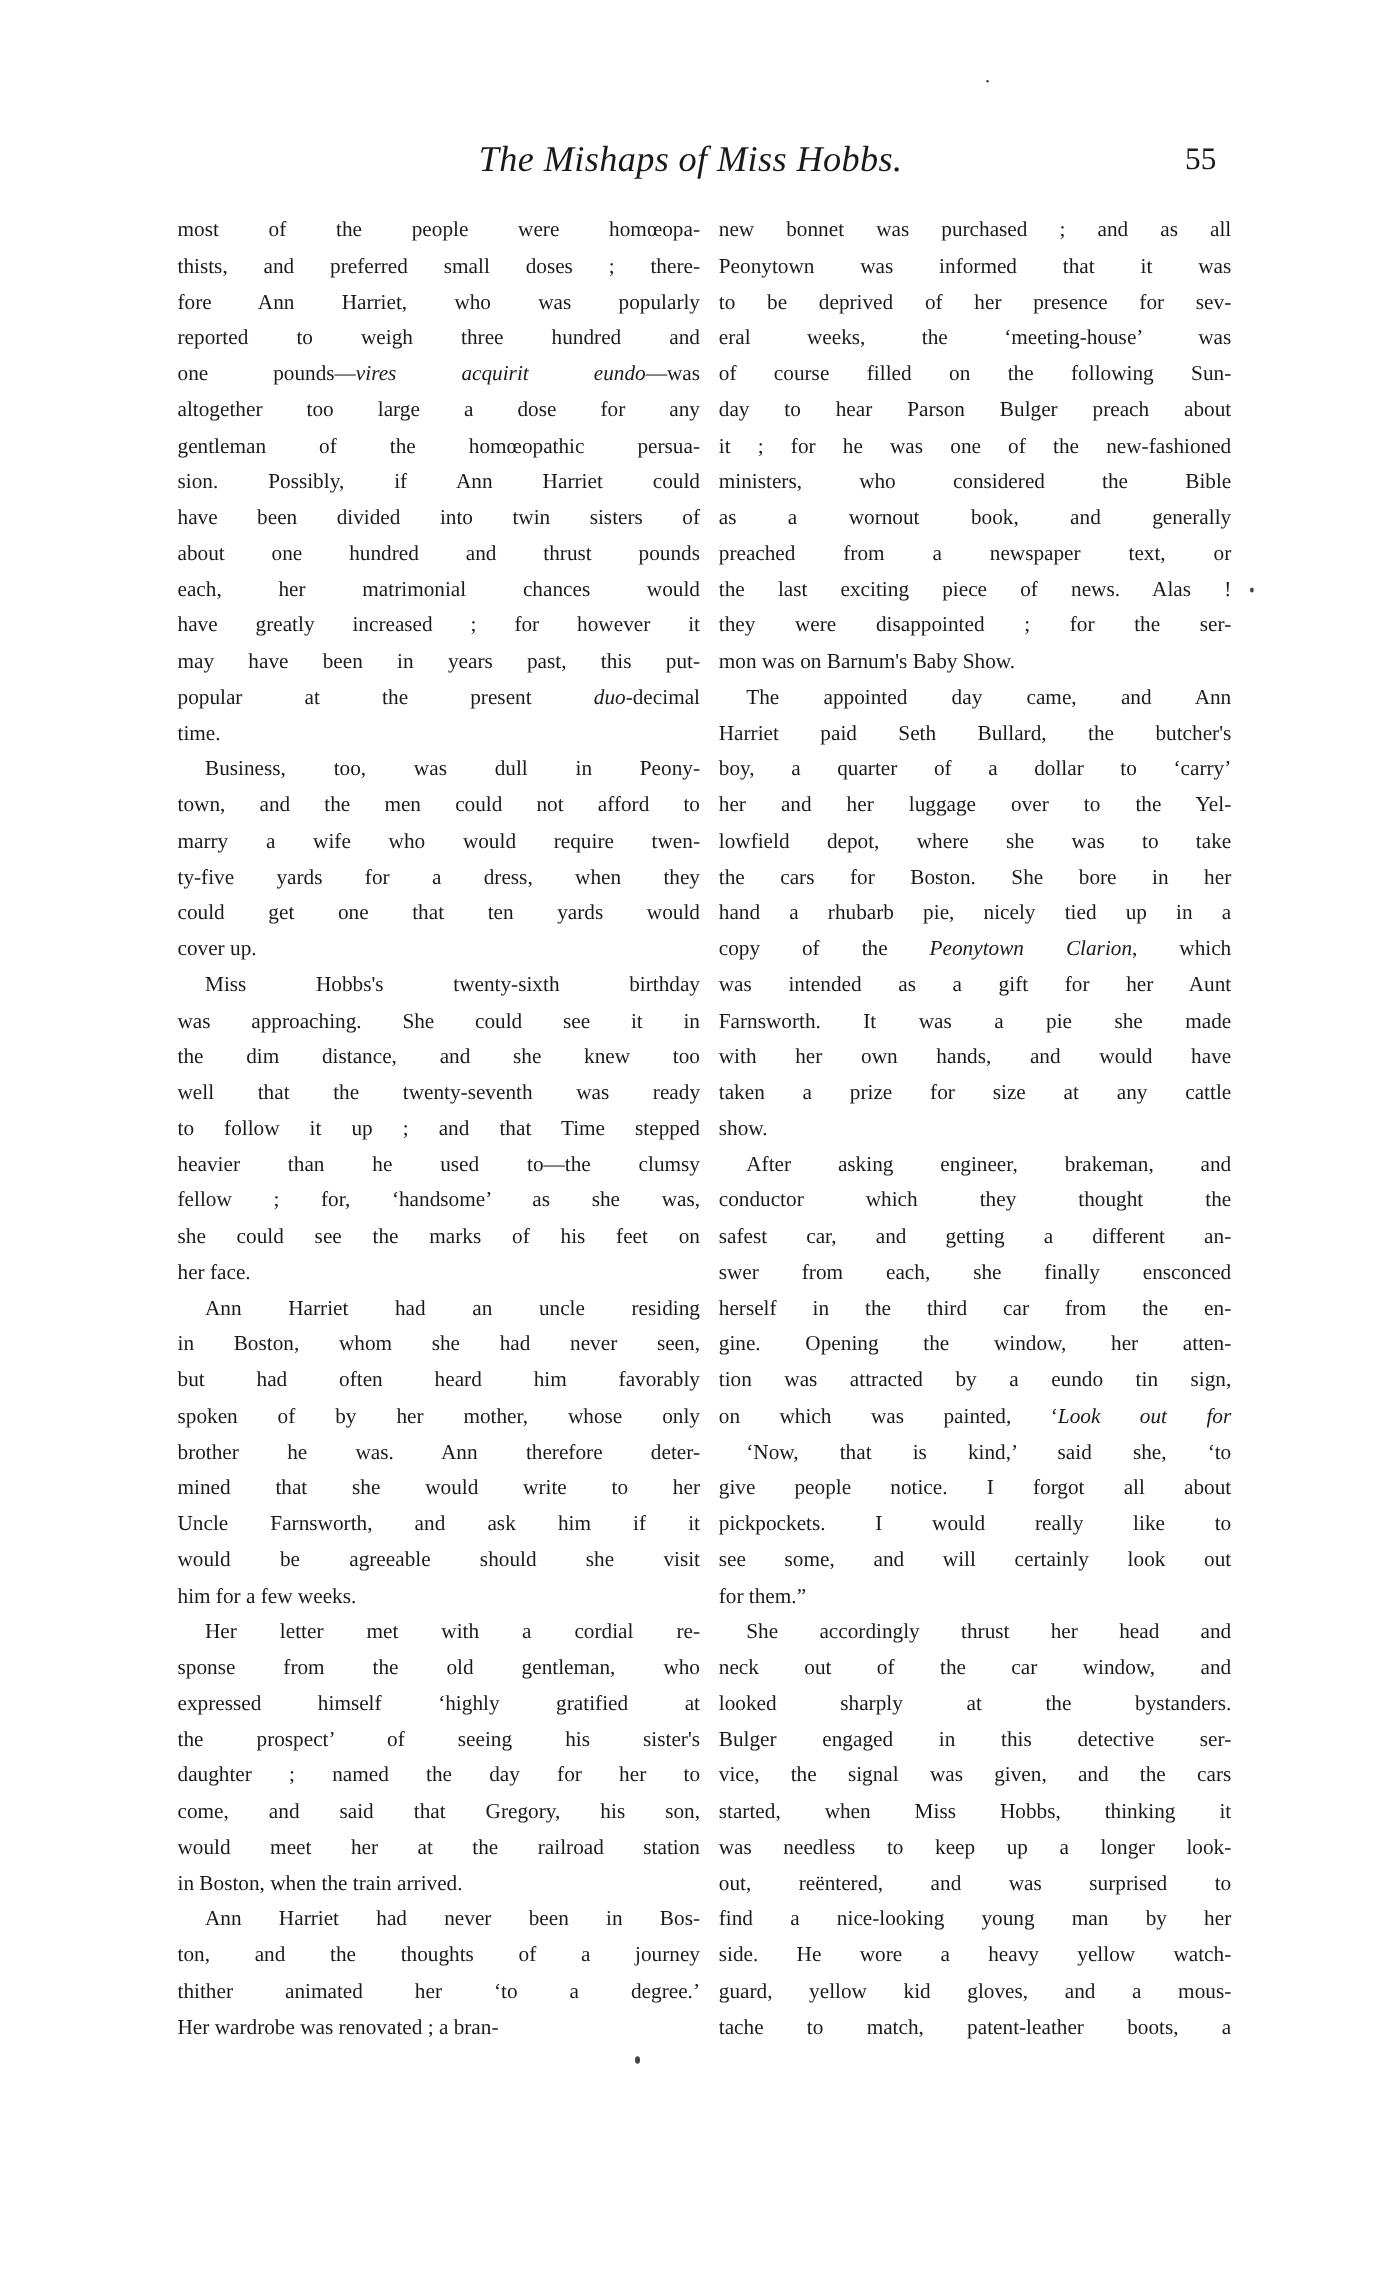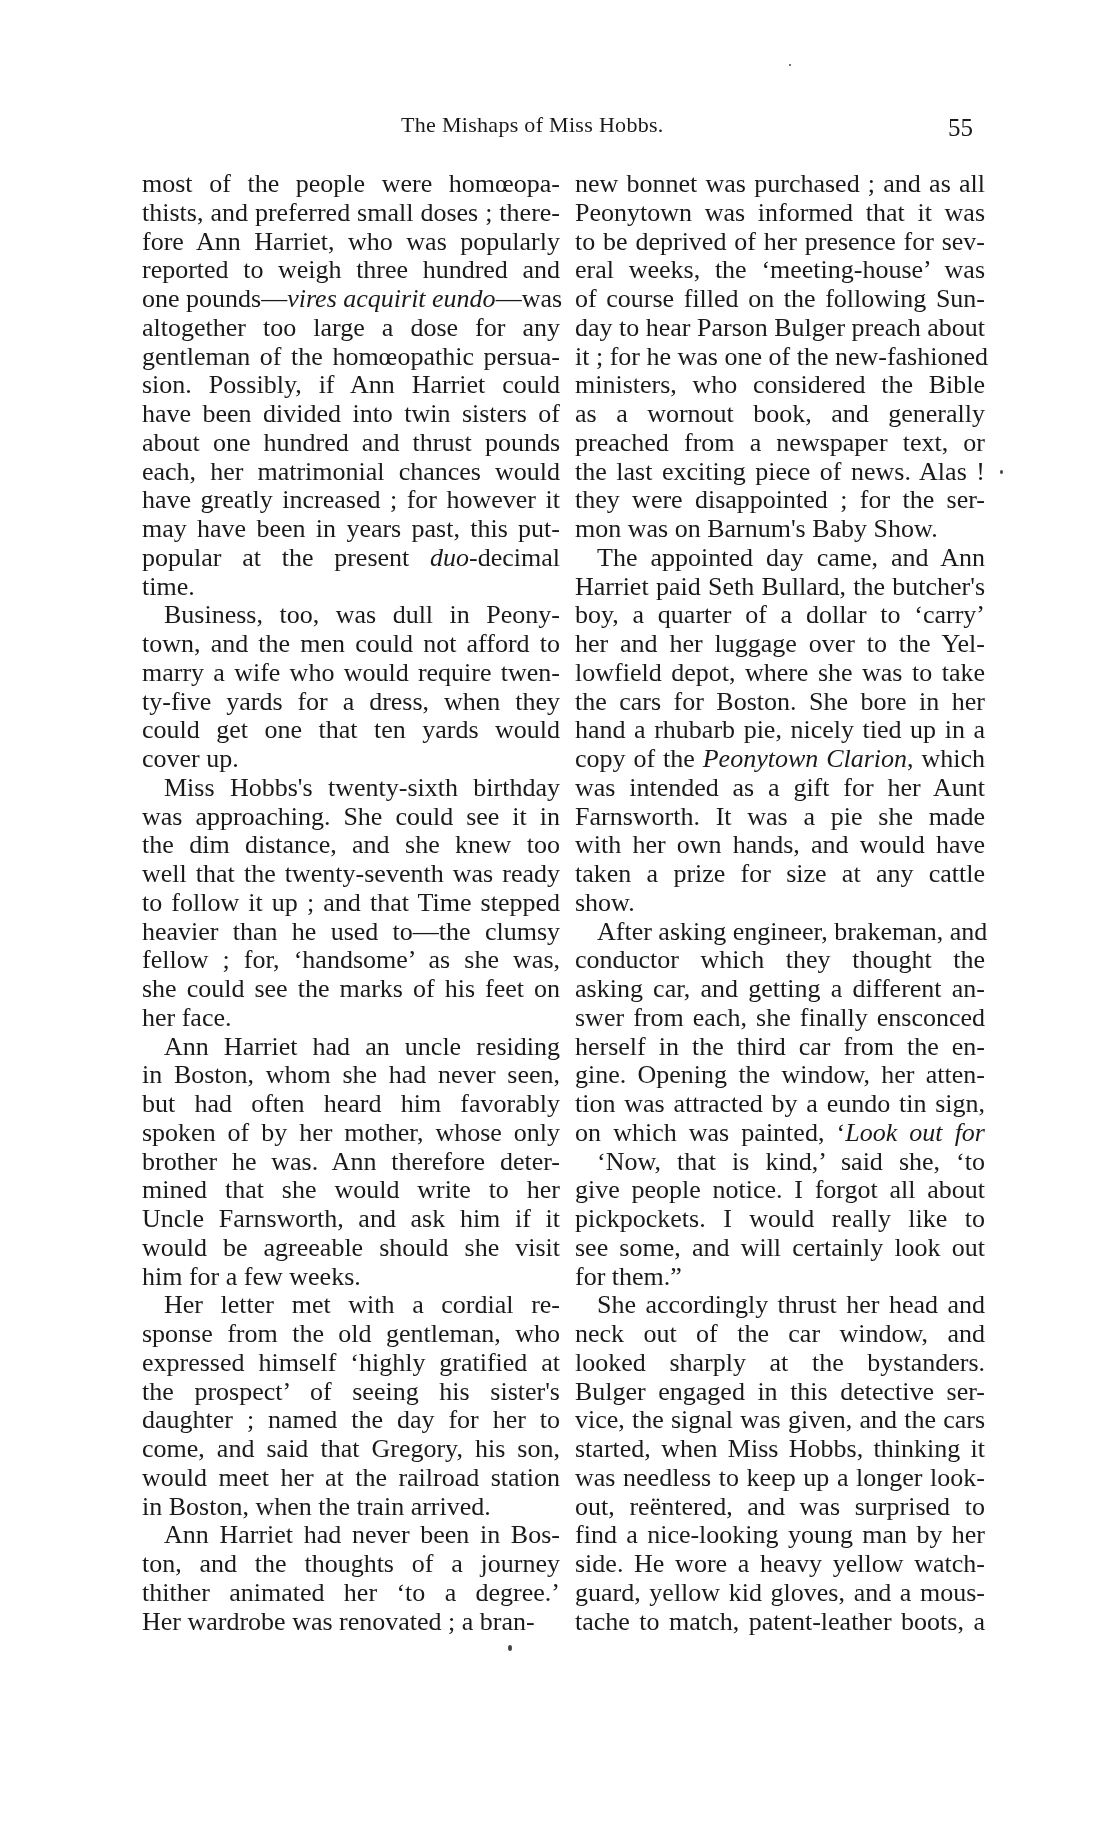--- a/index.html
+++ b/index.html
@@ -1,23 +1,23 @@
 <!DOCTYPE html>
 <html><head>
 <meta charset="utf-8">
 <style>
   html, body { margin:0; padding:0; background:#ffffff; }
   body { width:1120px; height:1825px; position:relative; overflow:hidden;
          font-family:"Liberation Serif","DejaVu Serif",serif; color:#1a1a1a; }
   .page { position:absolute; left:0; top:0; width:1120px; height:1825px; background:#fff; }
   .running-head { position:absolute; top:112px; left:0; width:1120px; height:40px; }
-  .running-title { position:absolute; left:401px; top:0; font-size:22px;
+  .running-title { position:absolute; left:383px; top:0; font-style:italic; font-size:29px;
                    letter-spacing:0.3px; white-space:nowrap; }
   .page-number { position:absolute; left:948px; top:2px; font-size:25px; }
-  .col { position:absolute; top:170px; font-size:26px; line-height:28.75px; text-align:justify;
+  .col { position:absolute; top:170px; font-size:17px; line-height:28.75px; text-align:justify;
          hyphens:none; }
   .col-left { left:142px; width:418px; }
   .col-right { left:575px; width:410px; }
   .line { display:block; text-align:justify; text-align-last:justify; white-space:nowrap;
           height:28.75px; overflow:visible; }
   .line.last { text-align-last:left; }
   .line.indent { padding-left:22px; }
   .it { font-style:italic; }
   .speck { position:absolute; background:#444; border-radius:50%; }
 </style>
@@ -105,21 +105,21 @@
       <span class="line">the cars for Boston.  She bore in her</span>
       <span class="line">hand a rhubarb pie, nicely tied up in a</span>
       <span class="line">copy of the <span class="it">Peonytown Clarion</span>, which</span>
       <span class="line">was intended as a gift for her Aunt</span>
       <span class="line">Farnsworth.  It was a pie she made</span>
       <span class="line">with her own hands, and would have</span>
       <span class="line">taken a prize for size at any cattle</span>
       <span class="line last">show.</span>
       <span class="line indent">After asking engineer, brakeman, and</span>
       <span class="line">conductor which they thought the</span>
-      <span class="line">asking car, and getting a different an-</span>
+      <span class="line">safest car, and getting a different an-</span>
       <span class="line">swer from each, she finally ensconced</span>
       <span class="line">herself in the third car from the en-</span>
       <span class="line">gine.  Opening the window, her atten-</span>
       <span class="line">tion was attracted by a eundo tin sign,</span>
       <span class="line">on which was painted, ‘<span class="it">Look out for</span></span>
       <span class="line indent">‘Now, that is kind,’ said she, ‘to</span>
       <span class="line">give people notice.  I forgot all about</span>
       <span class="line">pickpockets.  I would really like to</span>
       <span class="line">see some, and will certainly look out</span>
       <span class="line last">for them.”</span>

